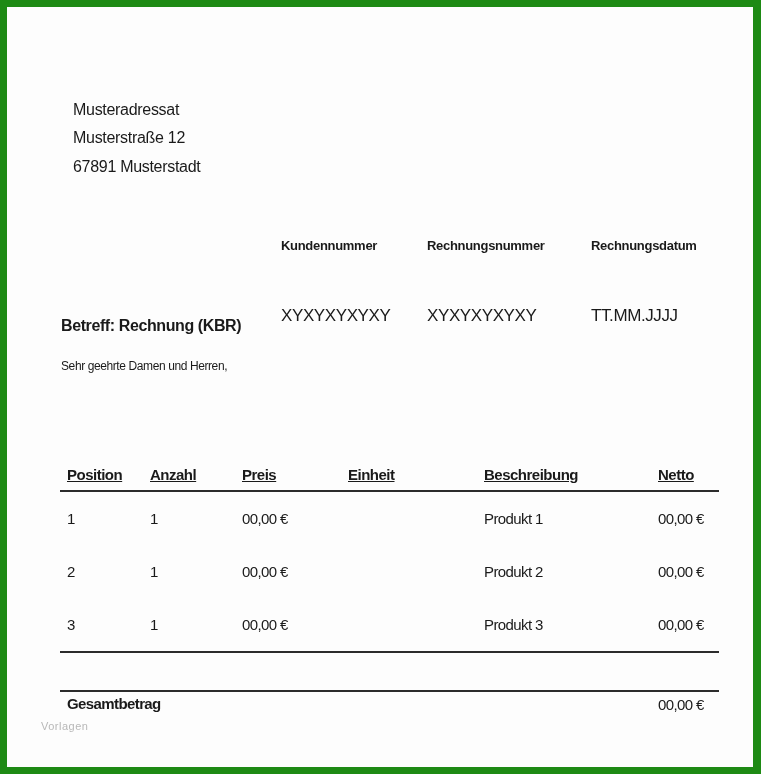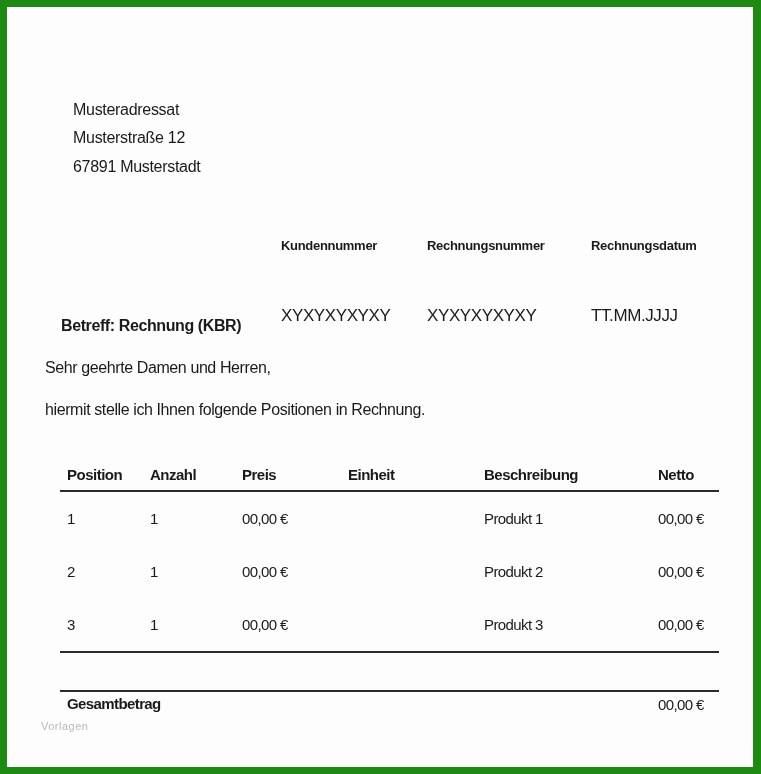--- a/index.html
+++ b/index.html
@@ -22,22 +22,22 @@
       left: 53px; top: 38px;
       font-size: 13px;
       text-decoration: underline;
       letter-spacing: -0.2px;
       word-spacing: 6px;
     }
     .addr { left: 54px; font-size: 16px; letter-spacing: -0.3px; margin-left: 12px; }
     .meta-label { font-size: 13px; font-weight: bold; letter-spacing: -0.3px; }
     .meta-value { font-size: 17px; letter-spacing: -0.4px; margin-top: 47px; }
     .subject { left: 54px; top: 310px; font-size: 16px; font-weight: bold; letter-spacing: -0.4px; text-align: center; }
-    .body-text { left: 38px; font-size: 16px; letter-spacing: -0.4px; }
-    .th { top: 459px; font-size: 15px; font-weight: bold; letter-spacing: -0.5px; }
+    .body-text { left: 54px; font-size: 12px; letter-spacing: -0.4px; }
+    .th { top: 459px; font-size: 15px; font-weight: bold; letter-spacing: -0.5px; text-decoration: underline; }
     .td { font-size: 15px; letter-spacing: -0.6px; }
     .rule { position: absolute; left: 53px; width: 659px; height: 2px; background: #2c2c2c; }
     .total-label { left: 60px; top: 688px; font-size: 15px; font-weight: bold; letter-spacing: -0.6px; }
     .watermark { left: 34px; top: 713px; font-size: 11px; color: #b8b8b8; letter-spacing: 0.5px; }
   </style>
 </head>
 <body>
 
 <div class="page">
 
@@ -47,21 +47,20 @@
 
   <div class="abs meta-label" style="left:274px; top:231px">Kundennummer</div>
   <div class="abs meta-value" style="left:274px; top:252px">XYXYXYXYXY</div>
   <div class="abs meta-label" style="left:420px; top:231px">Rechnungsnummer</div>
   <div class="abs meta-value" style="left:420px; top:252px">XYXYXYXYXY</div>
   <div class="abs meta-label" style="left:584px; top:231px">Rechnungsdatum</div>
   <div class="abs meta-value" style="left:584px; top:252px">TT.MM.JJJJ</div>
 
   <div class="abs subject">Betreff: Rechnung (KBR)</div>
   <div class="abs body-text" style="top:352px">Sehr geehrte Damen und Herren,</div>
-  <div class="abs body-text" style="top:394px">hiermit stelle ich Ihnen folgende Positionen in Rechnung.</div>
 
   <div>
     <div class="abs th" style="left:60px">Position</div>
     <div class="abs th" style="left:143px">Anzahl</div>
     <div class="abs th" style="left:235px">Preis</div>
     <div class="abs th" style="left:341px">Einheit</div>
     <div class="abs th" style="left:477px">Beschreibung</div>
     <div class="abs th" style="left:651px">Netto</div>
     <div class="rule" style="top:483px"></div>
 

